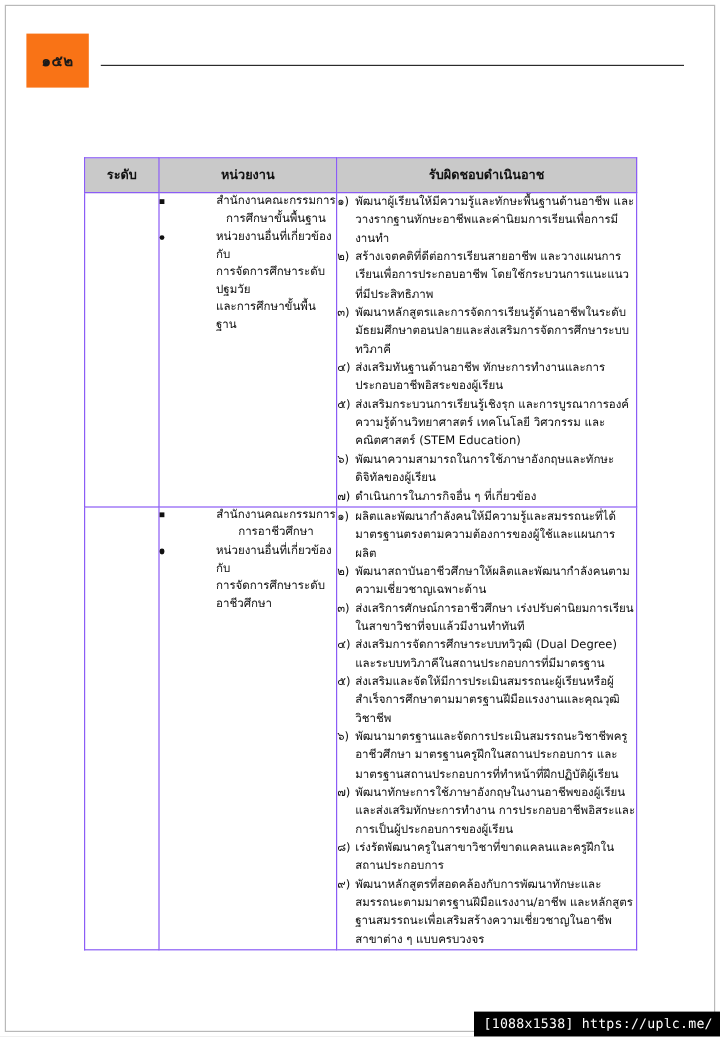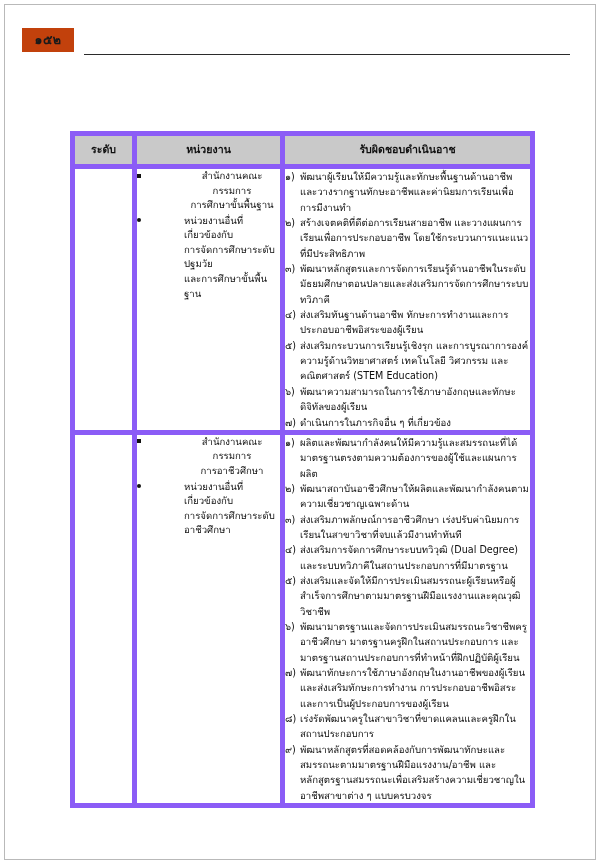--- a/index.html
+++ b/index.html
@@ -36,22 +36,22 @@
     left: 22px;
     top: 28px;
     right: 30px;
     height: 32px;
   }
   .page-number-box {
     position: absolute;
     left: 0;
     top: 0;
     width: 52px;
-    height: 24px;
-    background: #c2410c;
+    height: 45px;
+    background: #f97316;
     display: flex;
     align-items: center;
     justify-content: center;
   }
   .page-number-box span {
     font-family: "DejaVu Sans", sans-serif;
     font-size: 12.5px;
     font-weight: bold;
     color: #1a1a1a;
     letter-spacing: .4px;
@@ -95,21 +95,21 @@
     top: 131px;
     width: 460px;
   }
   table.roles {
     border-collapse: collapse;
     width: 460px;
     table-layout: fixed;
   }
   table.roles th,
   table.roles td {
-    border: 5px solid #8b5cf6;
+    border: 1px solid #8b5cf6;
     vertical-align: top;
     padding: 0;
   }
   table.roles thead th {
     background: #c9c9c9;
     text-align: center;
     font-size: 10.6px;
     font-weight: bold;
     color: #101010;
     padding: 5px 2px 6px 2px;
@@ -271,27 +271,28 @@
                 <li class="round">
                   <span class="bullet"></span>
                   <span class="txt">หน่วยงานอื่นที่เกี่ยวข้องกับ<br>การจัดการศึกษาระดับ<br>อาชีวศึกษา</span>
                 </li>
               </ul>
             </td>
             <td class="resp-cell">
               <ol class="resp-list">
                 <li><span class="num">๑)</span><span>ผลิตและพัฒนากำลังคนให้มีความรู้และสมรรถนะที่ได้มาตรฐานตรงตามความต้องการของผู้ใช้และแผนการผลิต</span></li>
                 <li><span class="num">๒)</span><span>พัฒนาสถาบันอาชีวศึกษาให้ผลิตและพัฒนากำลังคนตามความเชี่ยวชาญเฉพาะด้าน</span></li>
-                <li><span class="num">๓)</span><span>ส่งเสริมภาพลักษณ์การอาชีวศึกษา เร่งปรับค่านิยมการเรียนในสาขาวิชาที่จบแล้วมีงานทำทันที</span></li>
+                <li><span class="num">๓)</span><span>ส่งเสริการศักษณ์การอาชีวศึกษา เร่งปรับค่านิยมการเรียนในสาขาวิชาที่จบแล้วมีงานทำทันที</span></li>
                 <li><span class="num">๔)</span><span>ส่งเสริมการจัดการศึกษาระบบทวิวุฒิ (Dual Degree) และระบบทวิภาคีในสถานประกอบการที่มีมาตรฐาน</span></li>
                 <li><span class="num">๕)</span><span>ส่งเสริมและจัดให้มีการประเมินสมรรถนะผู้เรียนหรือผู้สำเร็จการศึกษาตามมาตรฐานฝีมือแรงงานและคุณวุฒิวิชาชีพ</span></li>
                 <li><span class="num">๖)</span><span>พัฒนามาตรฐานและจัดการประเมินสมรรถนะวิชาชีพครูอาชีวศึกษา มาตรฐานครูฝึกในสถานประกอบการ และมาตรฐานสถานประกอบการที่ทำหน้าที่ฝึกปฏิบัติผู้เรียน</span></li>
                 <li><span class="num">๗)</span><span>พัฒนาทักษะการใช้ภาษาอังกฤษในงานอาชีพของผู้เรียนและส่งเสริมทักษะการทำงาน การประกอบอาชีพอิสระและการเป็นผู้ประกอบการของผู้เรียน</span></li>
                 <li><span class="num">๘)</span><span>เร่งรัดพัฒนาครูในสาขาวิชาที่ขาดแคลนและครูฝึกในสถานประกอบการ</span></li>
                 <li><span class="num">๙)</span><span>พัฒนาหลักสูตรที่สอดคล้องกับการพัฒนาทักษะและสมรรถนะตามมาตรฐานฝีมือแรงงาน/อาชีพ และหลักสูตรฐานสมรรถนะเพื่อเสริมสร้างความเชี่ยวชาญในอาชีพสาขาต่าง ๆ แบบครบวงจร</span></li>
               </ol>
             </td>
           </tr>
         </tbody>
     </table>
   </div>
 
+  <div class="watermark">[1088x1538] https://uplc.me/</div>
 </div>
 
 </body></html>

